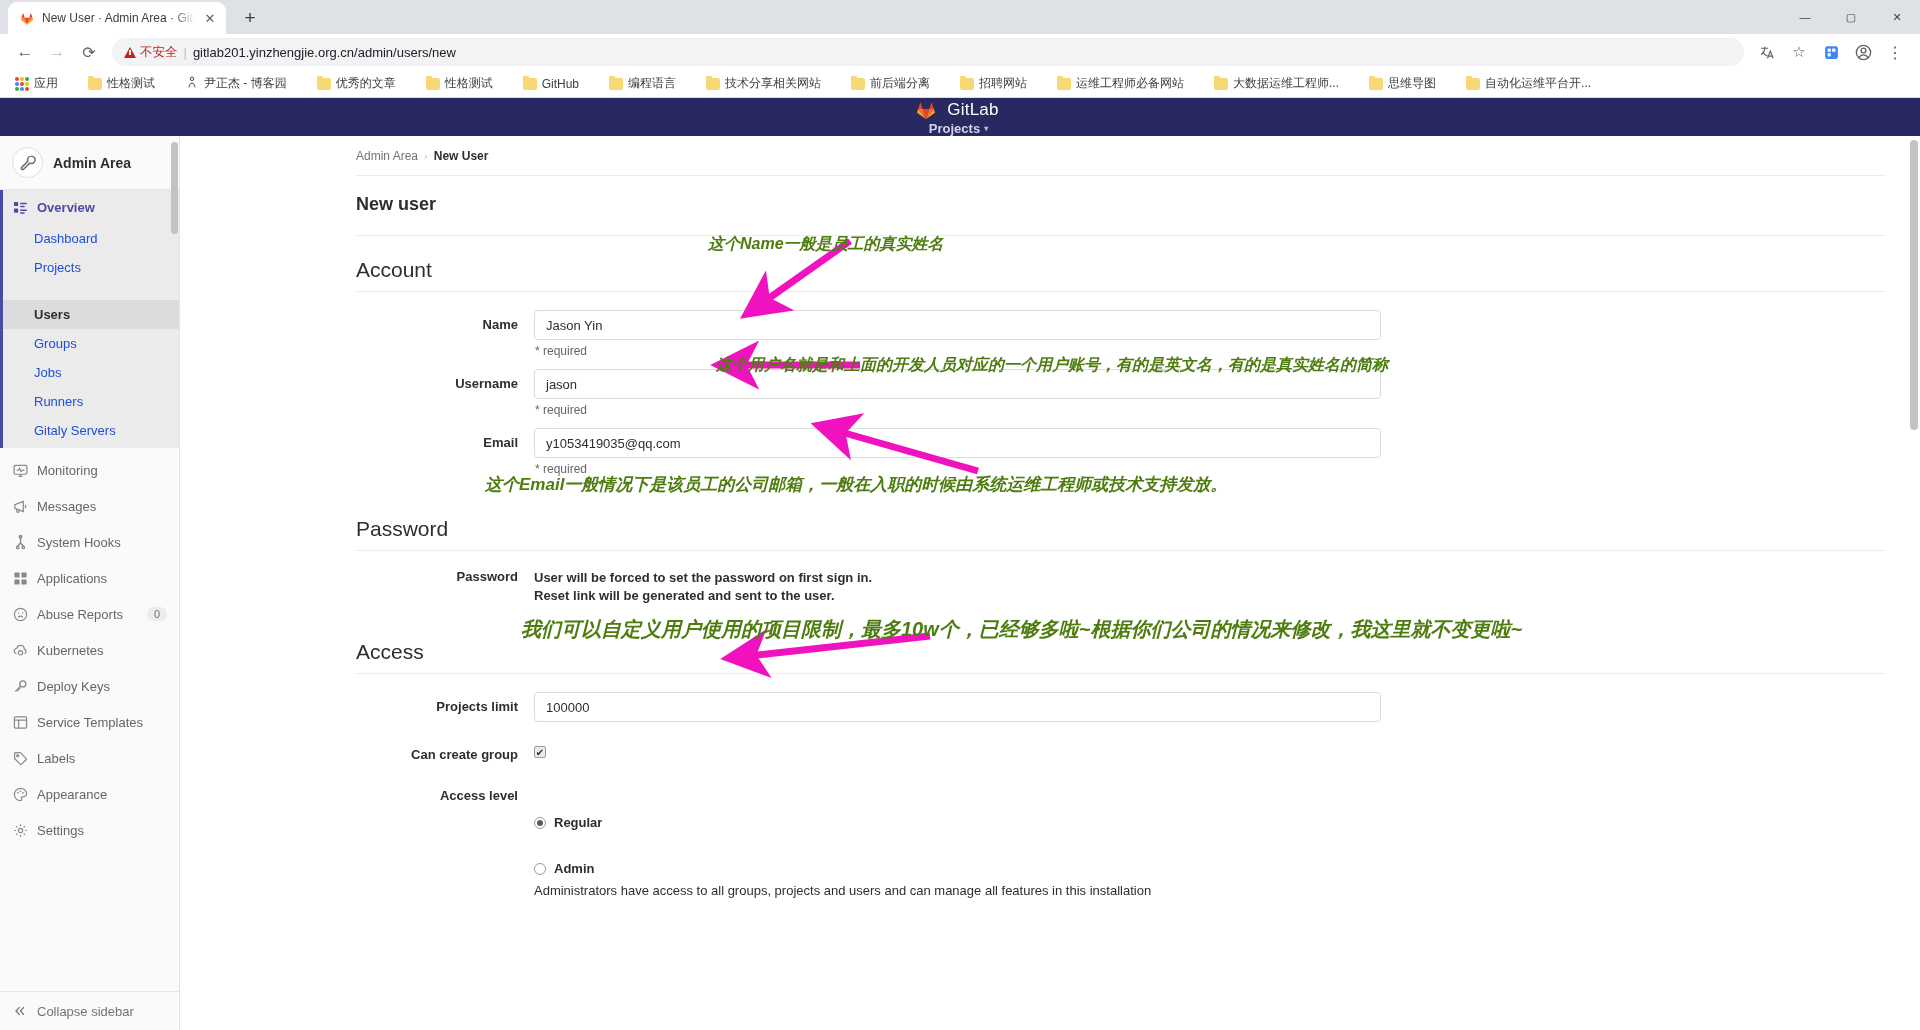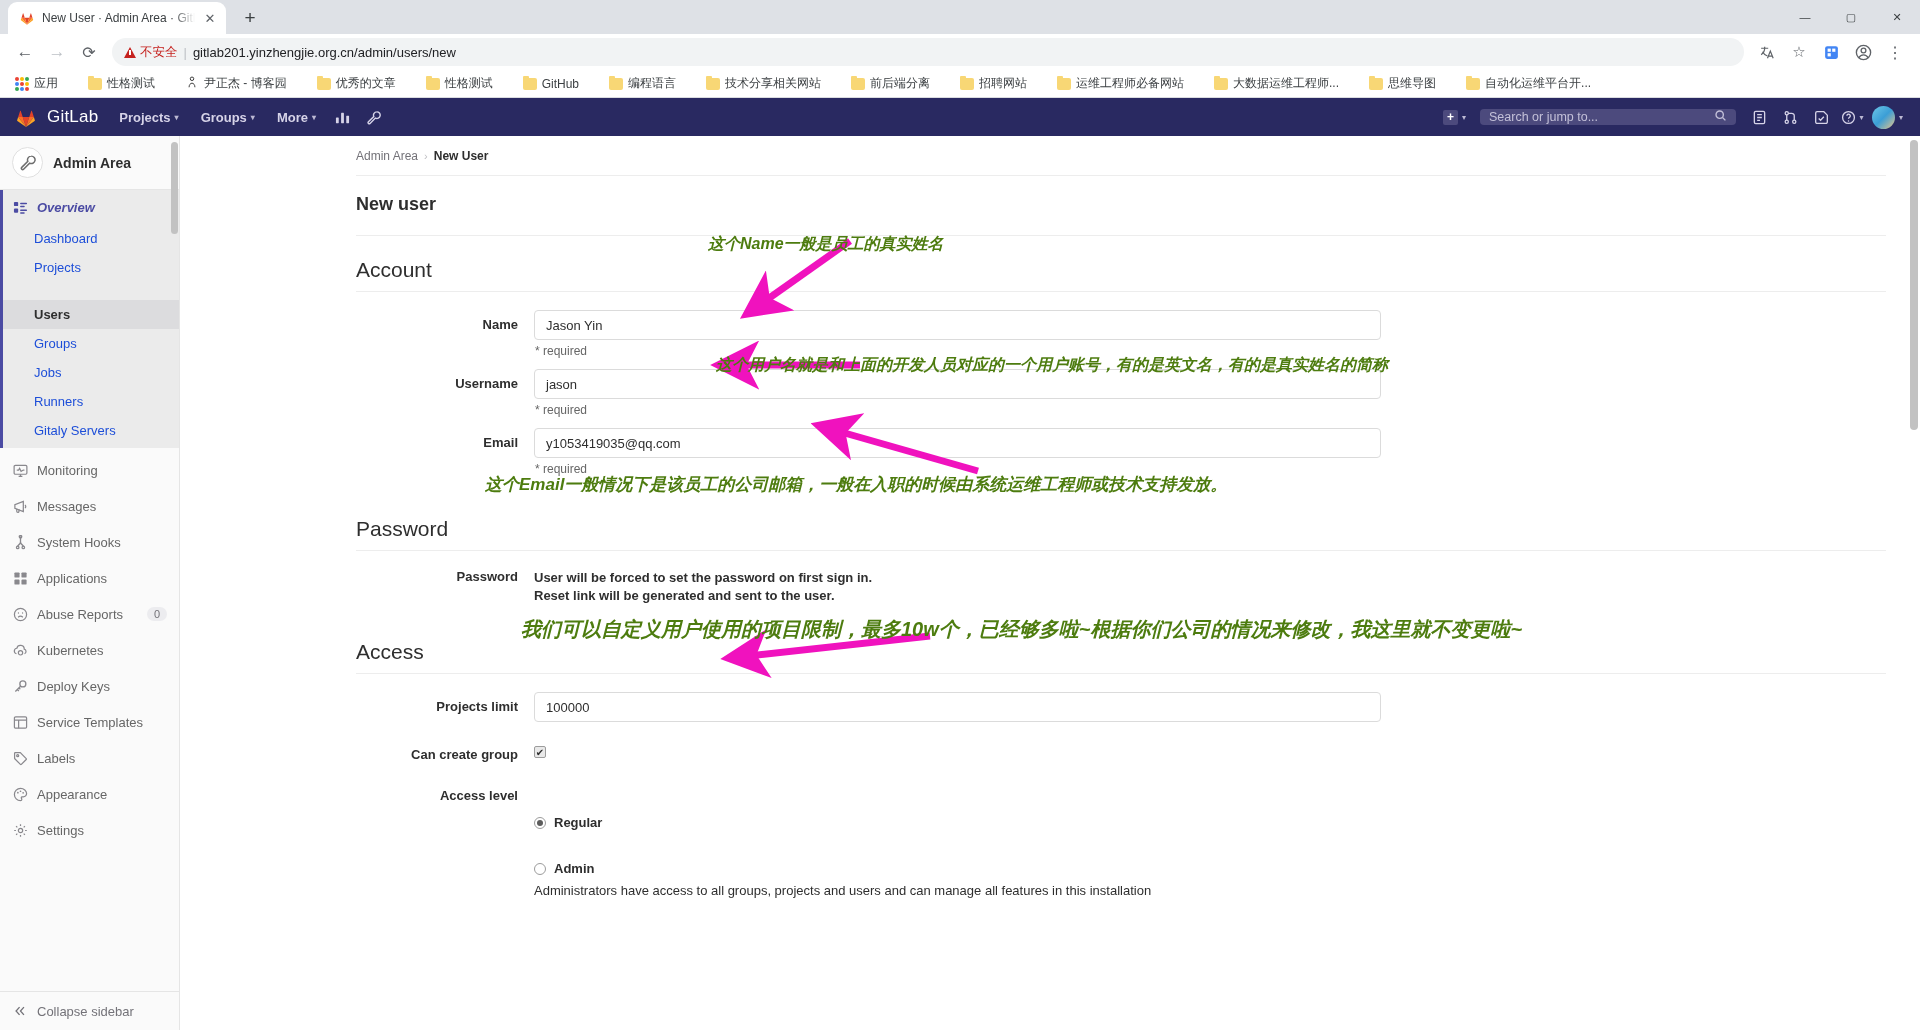--- a/index.html
+++ b/index.html
@@ -153,20 +153,21 @@
 
   
   .gl-nav {
     height: 38px;
     background: #292961;
     display: flex;
     align-items: center;
     padding: 0 11px 0 8px;
     gap: 0;
     color: #fff;
+    flex-direction: column;
   }
   .gl-logo-wrap { display: flex; align-items: center; gap: 9px; padding: 0 10px 0 6px; }
   .gl-logo { width: 24px; height: 23px; flex: 0 0 24px; }
   .gl-brand { font-size: 17px; font-weight: 400; letter-spacing: .2px; }
   .gl-navitem {
     padding: 0 11px;
     height: 38px;
     display: flex; align-items: center; gap: 4px;
     font-size: 13px;
     color: #d6d3e8;
@@ -240,21 +241,21 @@
   .sb-title { font-size: 14px; font-weight: 600; color: #2e2e2e; }
 
   .sb-group { background: #ebebeb; border-left: 3px solid #4b4ba3; }
   .sb-item {
     display: flex; align-items: center; gap: 9px;
     padding: 9px 12px;
     font-size: 13px;
     color: #666;
     white-space: nowrap;
   }
-  .sb-item.top { color: #2e2e2e; font-weight: 600; padding-left: 9px; font-style: italic; }
+  .sb-item.top { color: #2e2e2e; font-weight: 600; padding-left: 9px; }
   .sb-sub {
     display: block;
     padding: 7px 12px 7px 31px;
     font-size: 13px;
     color: #1d4ed8;
     white-space: nowrap;
   }
   .sb-sub.active { background: #dcdcde; color: #2e2e2e; font-weight: 600; margin-top: 18px; }
   .sb-rest { padding-top: 4px; }
   .sb-rest .sb-item { padding: 10px 12px; }

